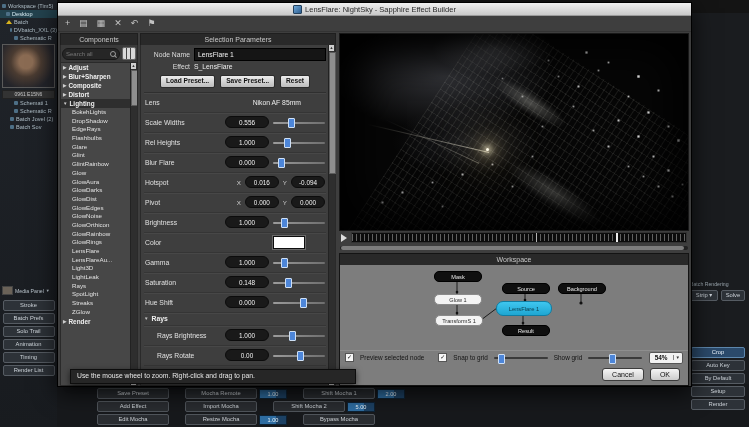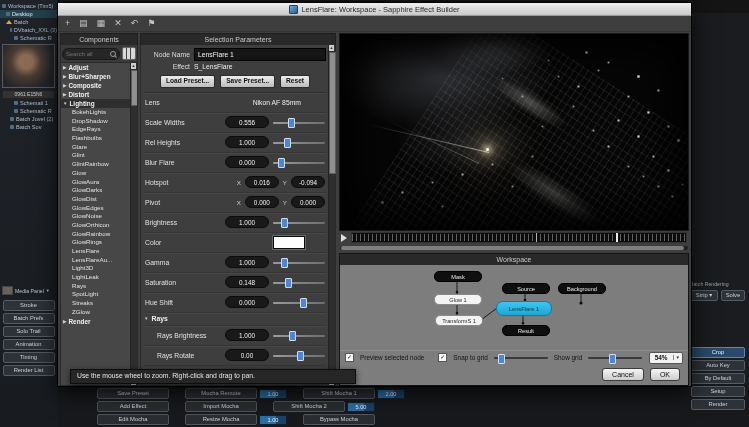--- a/index.html
+++ b/index.html
@@ -265,21 +265,21 @@
         <span class="bg-btn">Auto Key</span>
         <span class="bg-btn">By Default</span>
         <span class="bg-btn">Setup</span>
         <span class="bg-btn">Render</span>
       </div>
   </div>
 
   <div id="dialog">
     <div id="titlebar">
       <span id="app-icon"></span>
-      <span>LensFlare: Workspace - Sapphire Effect Builder</span>
+      <span>LensFlare: NightSky - Sapphire Effect Builder</span>
     </div>
     <div id="toolbar">
         <span class="ticon">+</span>
         <span class="ticon">▤</span>
         <span class="ticon">▦</span>
         <span class="ticon">✕</span>
         <span class="ticon">↶</span>
         <span class="ticon">⚑</span>
       </div>
 

